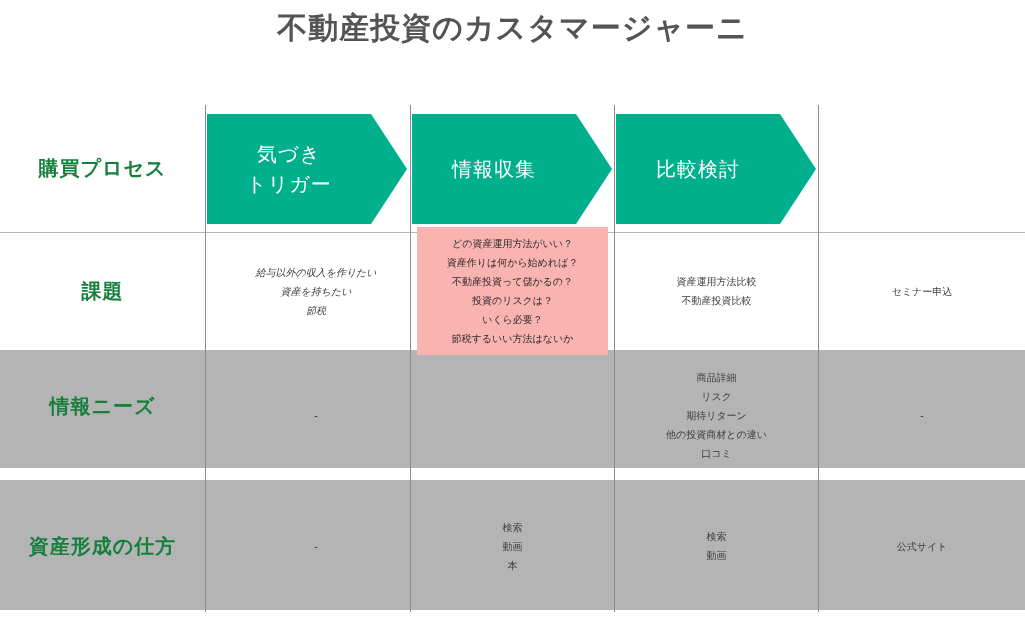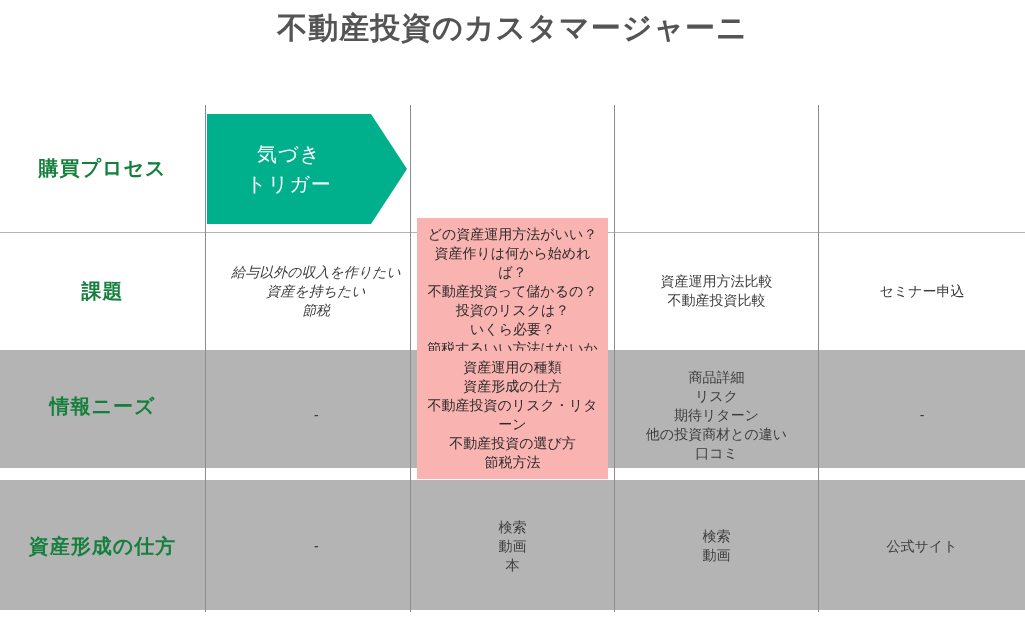--- a/index.html
+++ b/index.html
@@ -118,21 +118,21 @@
   .stage-arrow.s2 { left: 616px; width: 200px; }
   .stage-arrow.s3 { left: 820px; width: 196px; }
 
   
   .cell {
     position: absolute;
     display: flex;
     align-items: center;
     justify-content: center;
     text-align: center;
-    font-size: 14px;
+    font-size: 10px;
     line-height: 19px;
     color: #3c3c3c;
     box-sizing: border-box;
   }
   .cell .cell-text {
     white-space: pre-line;
     padding: 2px 4px;
   }
   .cell.highlight .cell-text {
     background: #f9b3b0;
@@ -174,20 +174,28 @@
 
   <div class="row-label lr0">購買プロセス</div>
   <div class="row-label lr1">課題</div>
   <div class="row-label lr2">情報ニーズ</div>
   <div class="row-label lr3">資産形成の仕方</div>
 
   <div class="stage-arrow s0">
     <span class="arrow-body"></span>
     <span class="arrow-label">気づき
 トリガー</span>
+  </div>
+  <div class="stage-arrow s1">
+    <span class="arrow-body"></span>
+    <span class="arrow-label">情報収集</span>
+  </div>
+  <div class="stage-arrow s2">
+    <span class="arrow-body"></span>
+    <span class="arrow-label">比較検討</span>
   </div>
 
   <div class="cell r1 c0">
     <span class="cell-text">給与以外の収入を作りたい
 資産を持ちたい
 節税</span>
   </div>
   <div class="cell r1 c1 highlight">
     <span class="cell-text">どの資産運用方法がいい？
 資産作りは何から始めれば？
@@ -200,27 +208,20 @@
     <span class="cell-text">資産運用方法比較
 不動産投資比較</span>
   </div>
   <div class="cell r1 c3">
     <span class="cell-text">セミナー申込</span>
   </div>
 
   <div class="cell r2 c0">
     <span class="cell-text">-</span>
   </div>
-  <div class="cell r2 c1 highlight">
-    <span class="cell-text">資産運用の種類
-資産形成の仕方
-不動産投資のリスク・リターン
-不動産投資の選び方
-節税方法</span>
-  </div>
   <div class="cell r2 c2">
     <span class="cell-text">商品詳細
 リスク
 期待リターン
 他の投資商材との違い
 口コミ</span>
   </div>
   <div class="cell r2 c3">
     <span class="cell-text">-</span>
   </div>

